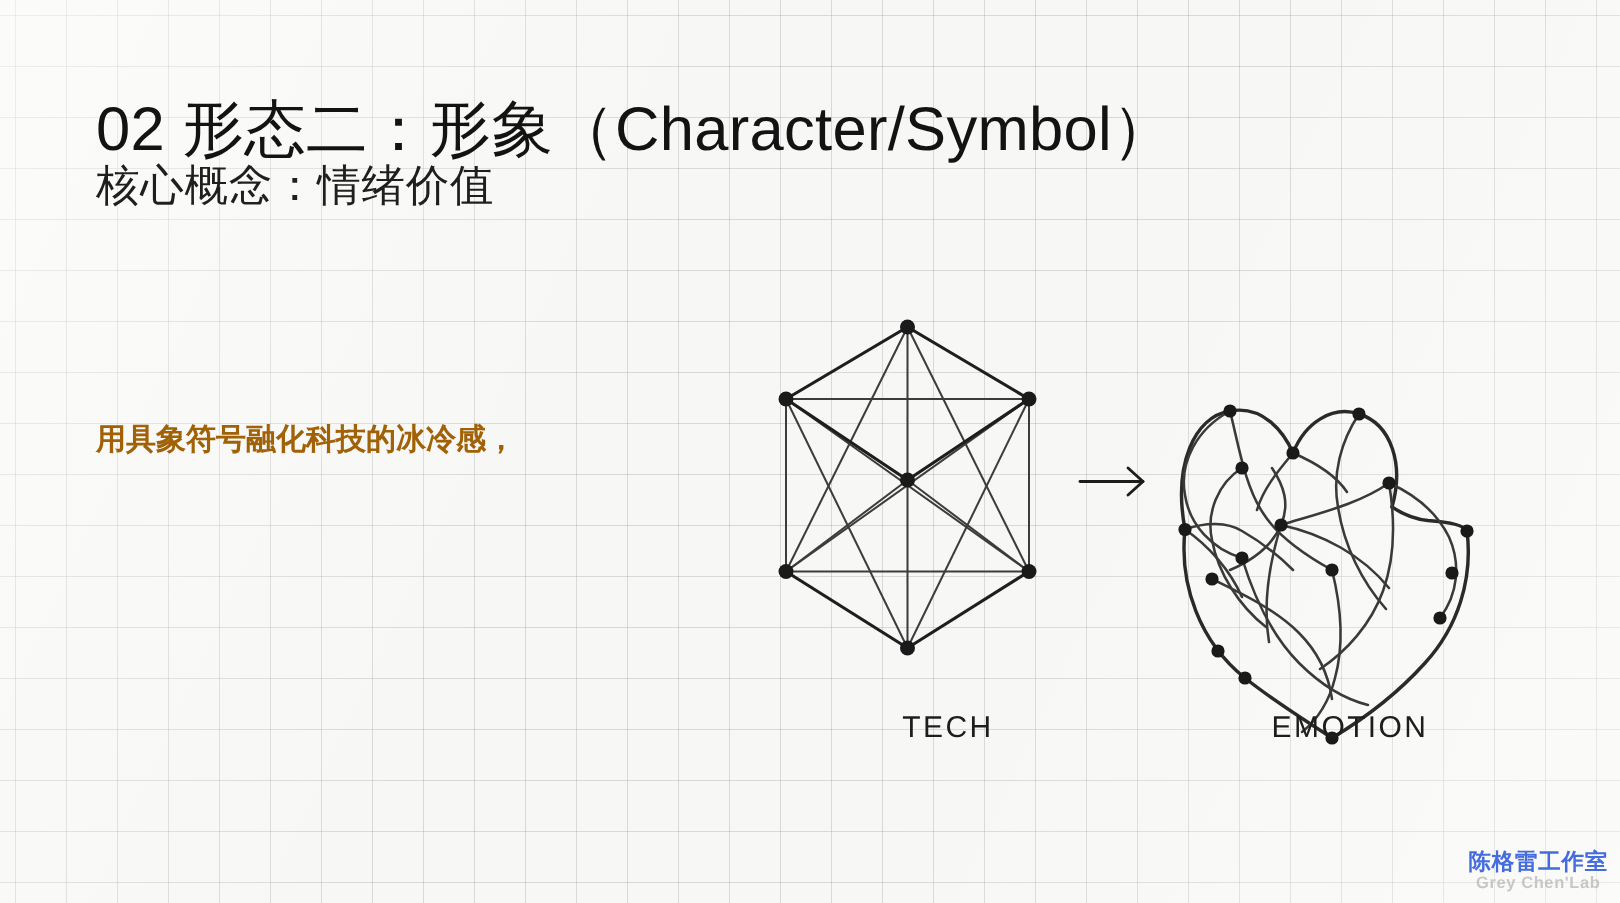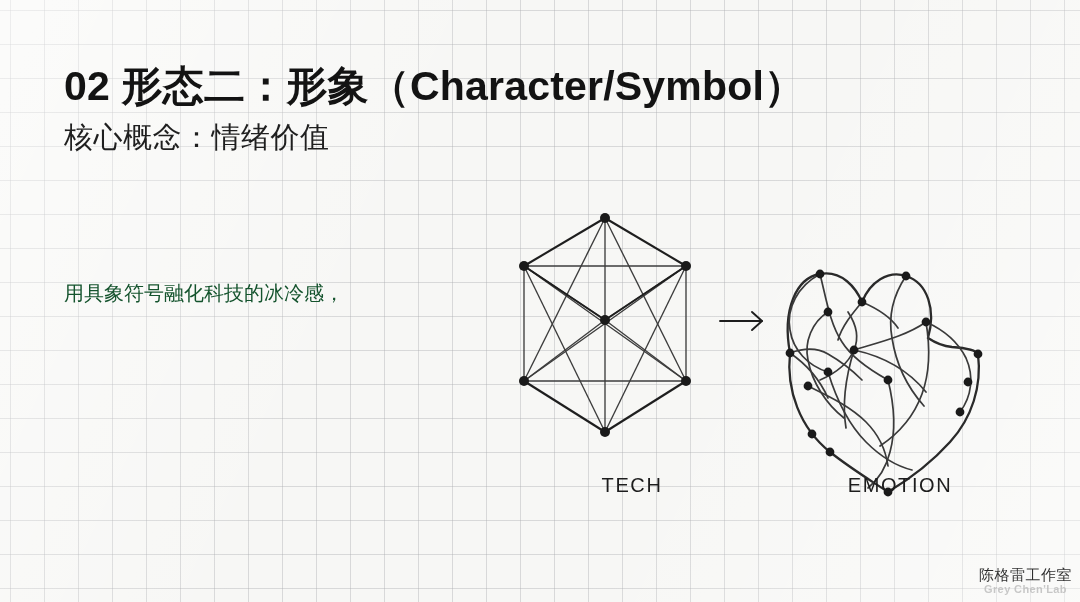--- a/index.html
+++ b/index.html
@@ -39,43 +39,43 @@
     pointer-events:none;
   }
 
   #content { position:absolute; inset:0; z-index:2; }
 
   
   #title {
     position:absolute;
     left:64px; top:59px;
     font-size:41px;
-    font-weight:700;
+    font-weight:400;
     letter-spacing:0.2px;
     white-space:nowrap;
     color:#131313;
   }
   #subtitle {
     position:absolute;
-    left:64px; top:118px;
+    left:64px; top:104px;
     font-size:29px;
     font-weight:400;
     letter-spacing:0.5px;
     white-space:nowrap;
     color:#1f1f1f;
   }
 
   
   #body-copy {
     position:absolute;
     left:64px; top:277px;
     font-size:20px;
     line-height:33px;
-    font-weight:400;
-    color:#14532d;
+    font-weight:700;
+    color:#a16207;
   }
   #body-copy .para { white-space:nowrap; }
   #body-copy .gap { height:26px; }
 
   
   #diagram {
     position:absolute;
     left:490px; top:190px;
     width:520px; height:310px;
   }
@@ -104,23 +104,23 @@
   #watermark {
     position:absolute;
     right:8px; bottom:6px;
     z-index:3;
     text-align:center;
     opacity:0.82;
     user-select:none;
   }
   #watermark .wm-cn {
     font-size:15px;
-    font-weight:400;
+    font-weight:700;
     letter-spacing:0.5px;
-    color:#000000;
+    color:#1d4ed8;
     line-height:17px;
     white-space:nowrap;
   }
   #watermark .wm-en {
     font-size:11px;
     font-weight:700;
     letter-spacing:0.4px;
     color:#bdbdbd;
     line-height:13px;
     white-space:nowrap;

